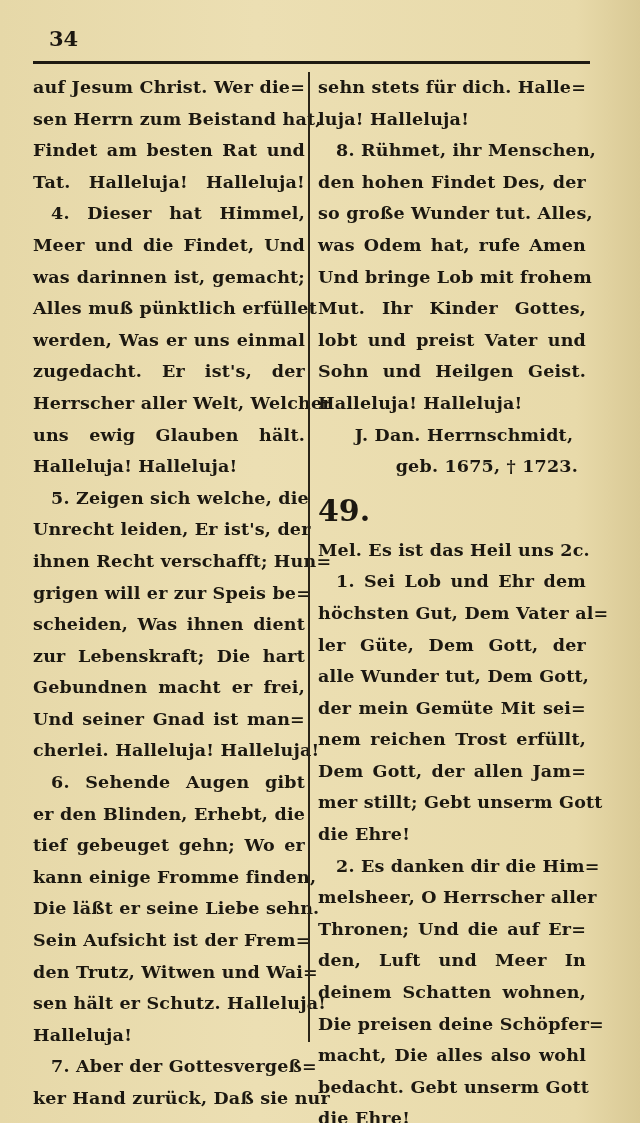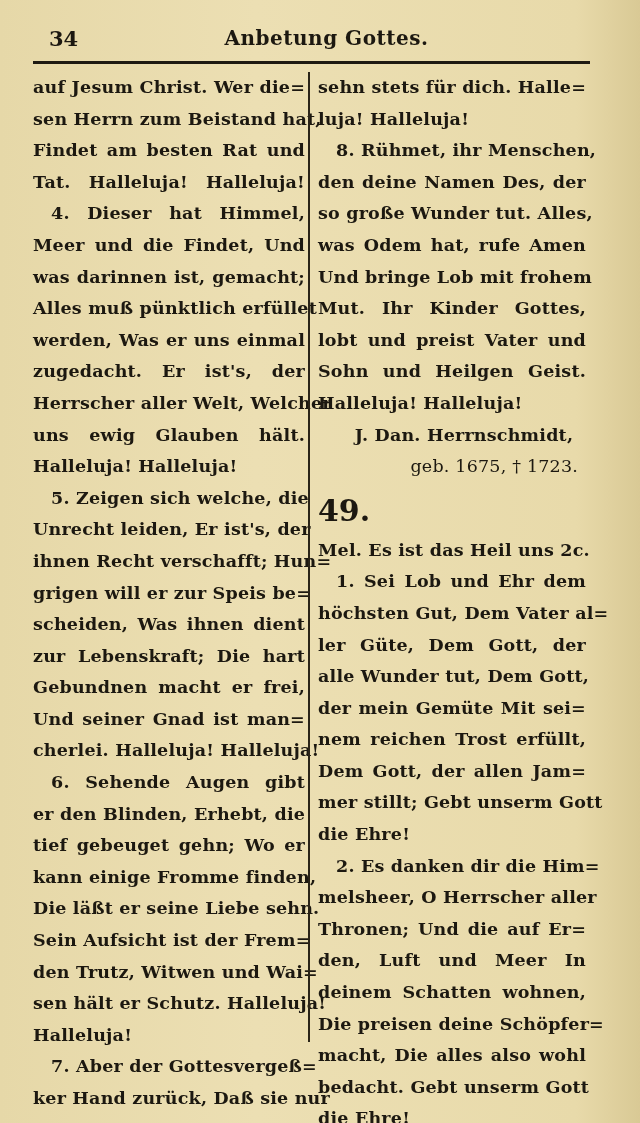--- a/index.html
+++ b/index.html
@@ -34,33 +34,32 @@
     position: absolute; left: 308px; top: 72px; width: 2px; height: 970px; background: #2a2418;
   }
   .line {
     height: 31.6px; line-height: 31.6px; font-size: 17.5px; font-weight: bold;
     white-space: nowrap; text-align: justify; text-align-last: justify;
     letter-spacing: 0.2px;
   }
   .line.last { text-align-last: left; }
   .line.indent { padding-left: 18px; }
   .line.attr1 { text-align: center; text-align-last: center; padding-left: 24px; }
-  .line.attr2 { text-align: left; text-align-last: right; padding-right: 8px; font-weight: normal; }
+  .line.attr2 { text-align: left; text-align-last: right; padding-right: 8px; font-weight: bold; }
   .hymn-num {
     height: 52px; line-height: 56px; font-size: 30px; font-weight: bold;
     font-family: "DejaVu Serif", serif;
   }
   .mel { text-align-last: left; }
 </style>
 </head>
 <body>
 
 <div class="header">
   <span class="page-num">34</span>
-  <span class="running-title">Anbetung Gottes.</span>
 </div>
 <div class="header-rule"></div>
 
 <div class="col col-left" id="col-left">
     <div class="line ">auf Jesum Christ. Wer die=</div>
     <div class="line ">sen Herrn zum Beistand hat,</div>
     <div class="line ">Findet am besten Rat und</div>
     <div class="line ">Tat. Halleluja! Halleluja!</div>
     <div class="line indent">4. Dieser hat Himmel,</div>
     <div class="line ">Meer und die Findet, Und</div>
@@ -92,21 +91,21 @@
     <div class="line indent">7. Aber der Gottesvergeß=</div>
     <div class="line ">ker Hand zurück, Daß sie nur</div>
   </div>
 <div class="col-divider"></div>
 
 <div class="col col-right">
   <div id="col-right-top">
       <div class="line ">sehn stets für dich. Halle=</div>
       <div class="line last">luja! Halleluja!</div>
       <div class="line indent">8. Rühmet, ihr Menschen,</div>
-      <div class="line ">den deine Namen Des, der</div>
+      <div class="line ">den hohen Findet Des, der</div>
       <div class="line ">so große Wunder tut. Alles,</div>
       <div class="line ">was Odem hat, rufe Amen</div>
       <div class="line ">Und bringe Lob mit frohem</div>
       <div class="line ">Mut. Ihr Kinder Gottes,</div>
       <div class="line ">lobt und preist Vater und</div>
       <div class="line ">Sohn und Heilgen Geist.</div>
       <div class="line last">Halleluja! Halleluja!</div>
     </div>
   <div class="line attr1">J. Dan. Herrnschmidt,</div>
   <div class="line attr2">geb. 1675, † 1723.</div>

